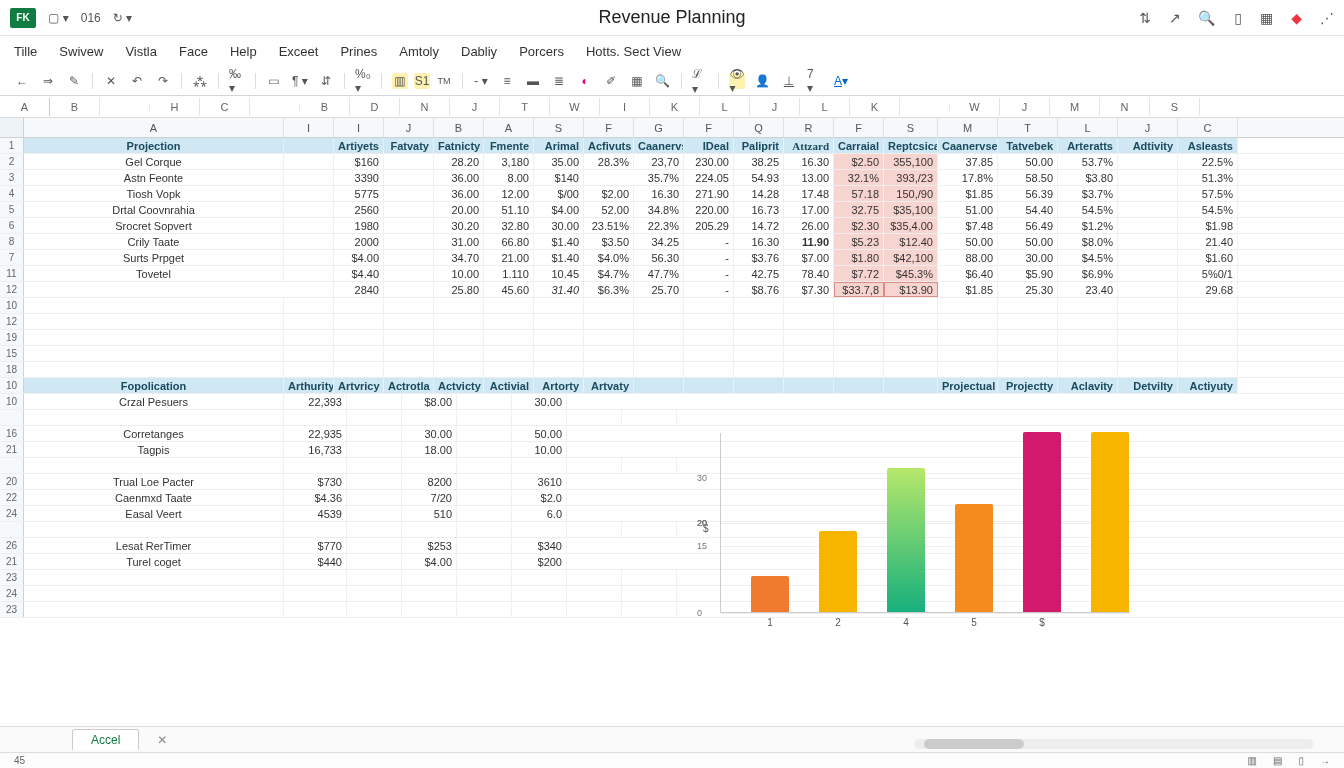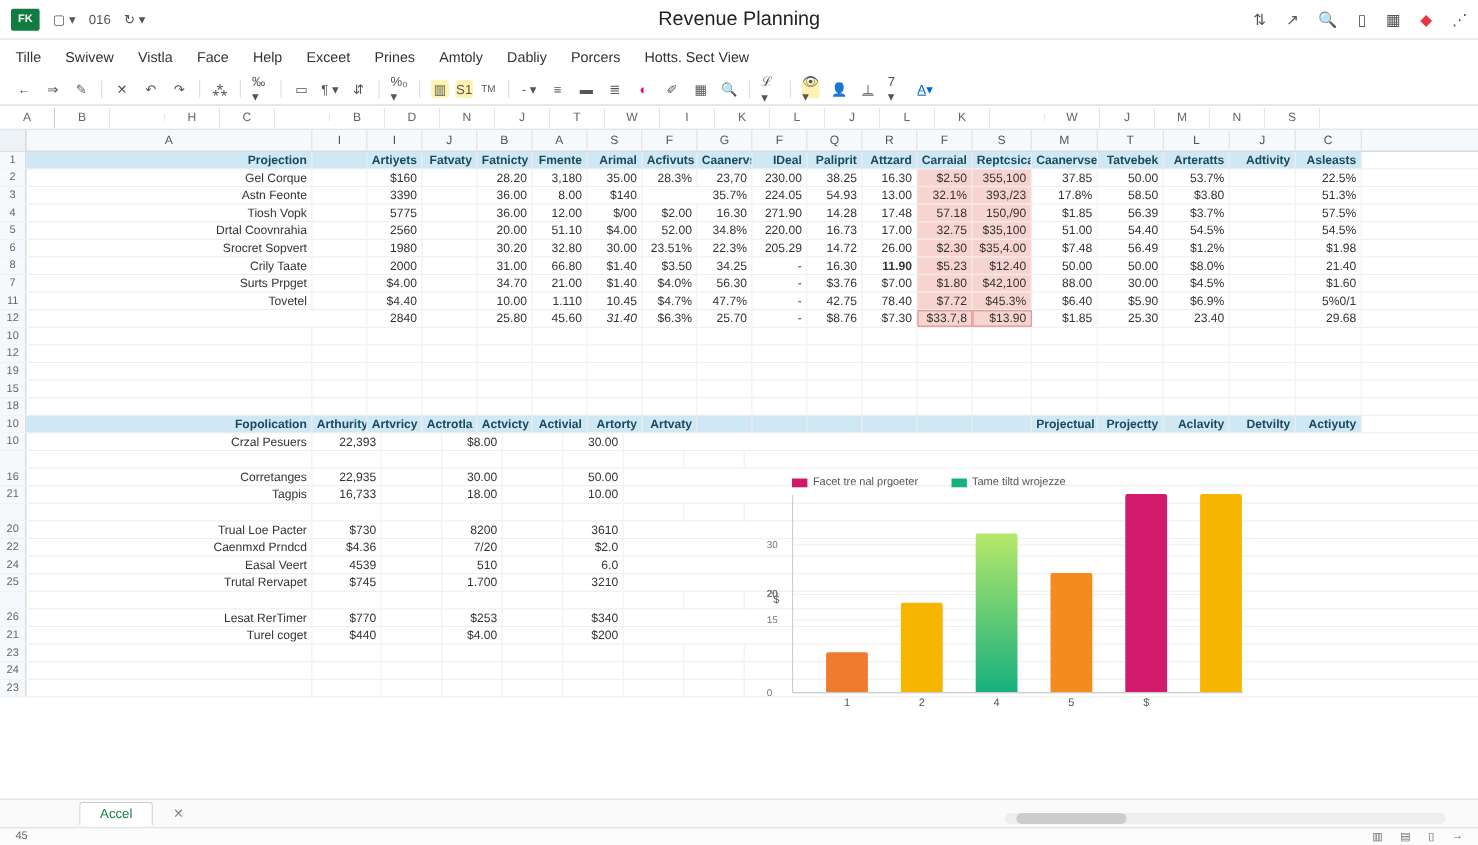--- a/index.html
+++ b/index.html
@@ -32,21 +32,21 @@
 
 
 .grid-wrap { height:580px; overflow:hidden; position:relative; }
 .colhdr-row { display:flex; height:20px; background:#f5f9fc; border-bottom:1px solid #d0d0d0; }
 .corner { width:24px; border-right:1px solid #d0d0d0; background:#eef3f7; }
 .colhdr { text-align:center; font-size:11px; color:#555; border-right:1px solid #e0e0e0; line-height:20px; }
 .rows { }
 .row { display:flex; height:16px; border-bottom:1px solid #eee; }
 .rowhdr { width:24px; text-align:center; font-size:10px; color:#666; background:#f5f9fc; border-right:1px solid #d0d0d0; line-height:16px; }
 .cell { font-size:11px; padding:0 4px; border-right:1px solid #f0f0f0; line-height:16px; overflow:hidden; white-space:nowrap; text-align:right; }
-.cell.l { text-align:right; }
+.cell.l { text-align:center; }
 .hdr-band { background:#cfe8f4; font-weight:600; color:#1a4a5e; }
 .pink { background:#f7d4cf; }
 .pink-out { outline:1px solid #d98f86; outline-offset:-1px; }
 
 
 .chart { position:absolute; left:690px; top:315px; width:440px; height:225px; }
 .legend { display:flex; gap:30px; font-size:10px; color:#555; margin-bottom:6px; padding-left:30px; }
 .lg { display:flex; align-items:center; gap:5px; }
 .sw { width:14px; height:8px; }
 .plot { position:relative; height:180px; border-left:1px solid #ccc; border-bottom:1px solid #ccc; margin-left:30px; }
@@ -209,21 +209,21 @@
         <div class="cell hdr-band" style="width: 50px;"></div>
         <div class="cell hdr-band" style="width: 50px;">Artiyets</div>
         <div class="cell hdr-band" style="width: 50px;">Fatvaty</div>
         <div class="cell hdr-band" style="width: 50px;">Fatnicty</div>
         <div class="cell hdr-band" style="width: 50px;">Fmente</div>
         <div class="cell hdr-band" style="width: 50px;">Arimal</div>
         <div class="cell hdr-band" style="width: 50px;">Acfivuts</div>
         <div class="cell hdr-band" style="width: 50px;">Caanervse</div>
         <div class="cell hdr-band" style="width: 50px;">IDeal</div>
         <div class="cell hdr-band" style="width: 50px;">Paliprit</div>
-        <div class="cell hdr-band" style="width: 50px;">Attzard</div>
+        <div class="cell hdr-band" style="width: 50px; font-family: Liberation Serif, serif;">Attzard</div>
         <div class="cell hdr-band" style="width: 50px;">Carraial</div>
         <div class="cell hdr-band" style="width: 54px;">Reptcsicat</div>
         <div class="cell hdr-band" style="width: 60px;">Caanervse</div>
         <div class="cell hdr-band" style="width: 60px;">Tatvebek</div>
         <div class="cell hdr-band" style="width: 60px;">Arteratts</div>
         <div class="cell hdr-band" style="width: 60px;">Adtivity</div>
         <div class="cell hdr-band" style="width: 60px;">Asleasts</div>
       </div>
       <div class="row">
         <div class="rowhdr">2</div>
@@ -608,46 +608,37 @@
         <div class="rowhdr">20</div>
         <div class="cell l" style="width: 260px;">Trual Loe Pacter</div>
         <div class="cell" style="width: 63px;">$730</div>
         <div class="cell" style="width: 55px;"></div>
         <div class="cell" style="width: 55px;">8200</div>
         <div class="cell" style="width: 55px;"></div>
         <div class="cell" style="width: 55px;">3610</div>
       </div>
       <div class="row">
         <div class="rowhdr">22</div>
-        <div class="cell l" style="width: 260px;">Caenmxd Prndcd</div>
+        <div class="cell l" style="width: 260px;">Caenmxd Taate</div>
         <div class="cell" style="width: 63px;">$4.36</div>
         <div class="cell" style="width: 55px;"></div>
         <div class="cell" style="width: 55px;">7/20</div>
         <div class="cell" style="width: 55px;"></div>
         <div class="cell" style="width: 55px;">$2.0</div>
       </div>
       <div class="row">
         <div class="rowhdr">24</div>
         <div class="cell l" style="width: 260px;">Easal Veert</div>
         <div class="cell" style="width: 63px;">4539</div>
         <div class="cell" style="width: 55px;"></div>
         <div class="cell" style="width: 55px;">510</div>
         <div class="cell" style="width: 55px;"></div>
         <div class="cell" style="width: 55px;">6.0</div>
       </div>
       <div class="row">
-        <div class="rowhdr">25</div>
-        <div class="cell l" style="width: 260px;">Trutal Rervapet</div>
-        <div class="cell" style="width: 63px;">$745</div>
-        <div class="cell" style="width: 55px;"></div>
-        <div class="cell" style="width: 55px;">1.700</div>
-        <div class="cell" style="width: 55px;"></div>
-        <div class="cell" style="width: 55px;">3210</div>
-      </div>
-      <div class="row">
         <div class="rowhdr"></div>
         <div class="cell l" style="width: 260px;"></div>
         <div class="cell" style="width: 63px;"></div>
         <div class="cell" style="width: 55px;"></div>
         <div class="cell" style="width: 55px;"></div>
         <div class="cell" style="width: 55px;"></div>
         <div class="cell" style="width: 55px;"></div>
         <div class="cell" style="width: 55px;"></div>
         <div class="cell" style="width: 55px;"></div>
       </div>
@@ -698,30 +689,20 @@
         <div class="cell" style="width: 55px;"></div>
         <div class="cell" style="width: 55px;"></div>
         <div class="cell" style="width: 55px;"></div>
         <div class="cell" style="width: 55px;"></div>
         <div class="cell" style="width: 55px;"></div>
         <div class="cell" style="width: 55px;"></div>
       </div>
     </div>
 
   <div class="chart">
-    <div class="legend">
-      <div class="lg">
-          <span class="sw" style="background:#d11a6b"></span>
-          <span>Facet tre nal prgoeter</span>
-        </div>
-      <div class="lg">
-          <span class="sw" style="background:#17b07e"></span>
-          <span>Tame tiltd wrojezze</span>
-        </div>
-    </div>
     <div class="plot" id="plot">
       <span class="yd">$</span>
     <div class="gl" style="top: 180px;"></div>
         <div class="ytick" style="top: 180px;">0</div>
         <div class="gl" style="top: 112.5px;"></div>
         <div class="ytick" style="top: 112.5px;">15</div>
         <div class="gl" style="top: 90px;"></div>
         <div class="ytick" style="top: 90px;">20</div>
         <div class="gl" style="top: 45px;"></div>
         <div class="ytick" style="top: 45px;">30</div>

